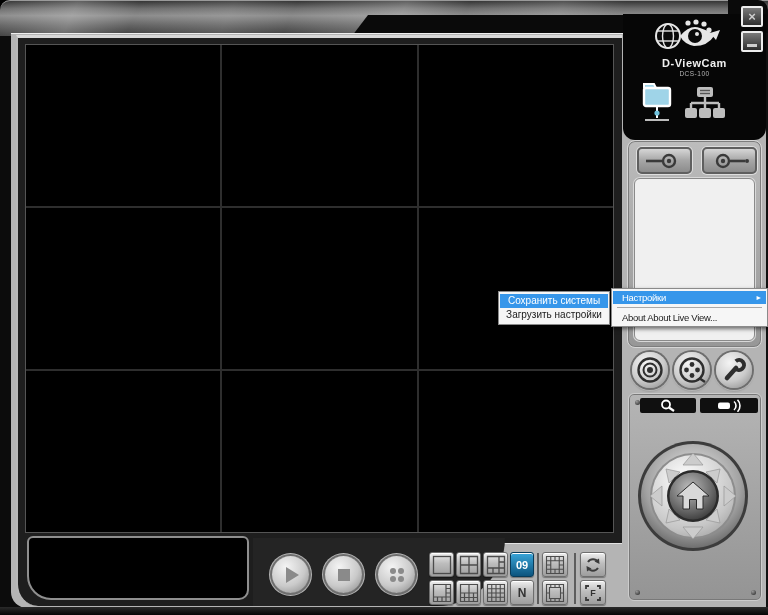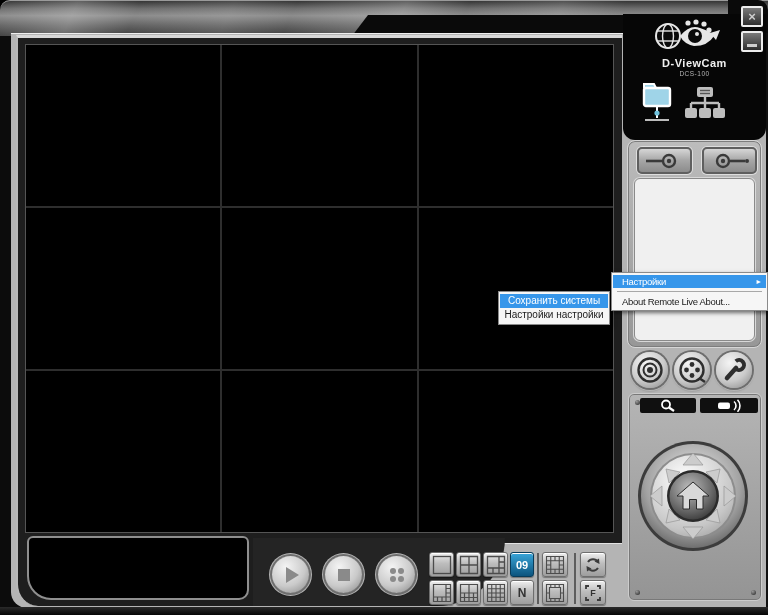--- a/index.html
+++ b/index.html
@@ -366,25 +366,25 @@
   <div class="ab btn3d" style="left:707px;top:558px;width:23px;height:23px;">
     <svg width="19" height="19" viewBox="0 0 20 20">
       <path d="M3 6V3H6 M14 3H17V6 M17 14V17H14 M6 17H3V14" fill="none" stroke="#5a5a5a" stroke-width="1.6"></path>
       <line x1="6.5" y1="10" x2="13.5" y2="10" stroke="#5a5a5a" stroke-width="2"></line>
       <line x1="10" y1="6.5" x2="10" y2="13.5" stroke="#5a5a5a" stroke-width="2"></line>
     </svg>
   </div>
 
   <div class="ab menu" style="left:498px;top:291px;width:112px;">
     <div class="mi center sel">Сохранить системы</div>
-    <div class="mi center">Настройки настройки</div>
-  </div>
-
-  <div class="ab menu" style="left:611px;top:272px;width:157px;">
+    <div class="mi center">Загрузить настройки</div>
+  </div>
+
+  <div class="ab menu" style="left:611px;top:288px;width:157px;">
     <div class="mi mi2 sel">
       <span>Настройки</span>
       <span class="arr">►</span>
     </div>
     <div class="msep"></div>
-    <div class="mi mi2">About Remote Live About...</div>
+    <div class="mi mi2">About About Live View...</div>
   </div>
 
 </div>
 
 </body></html>

